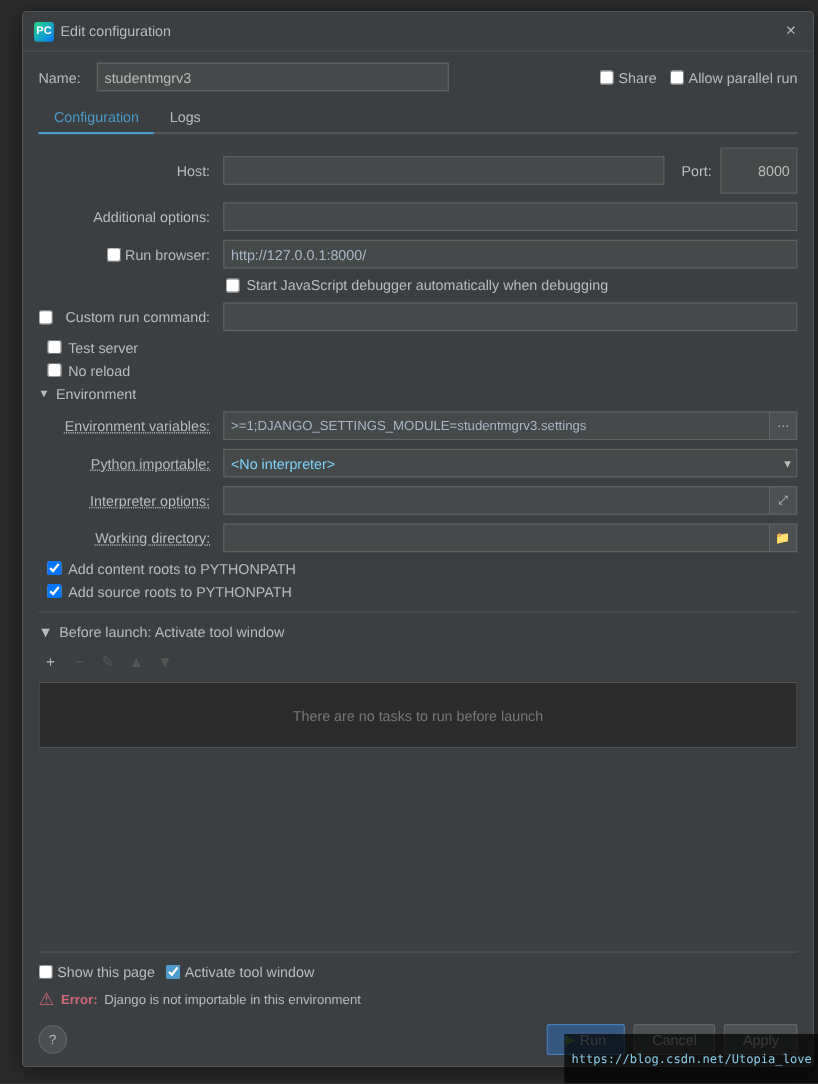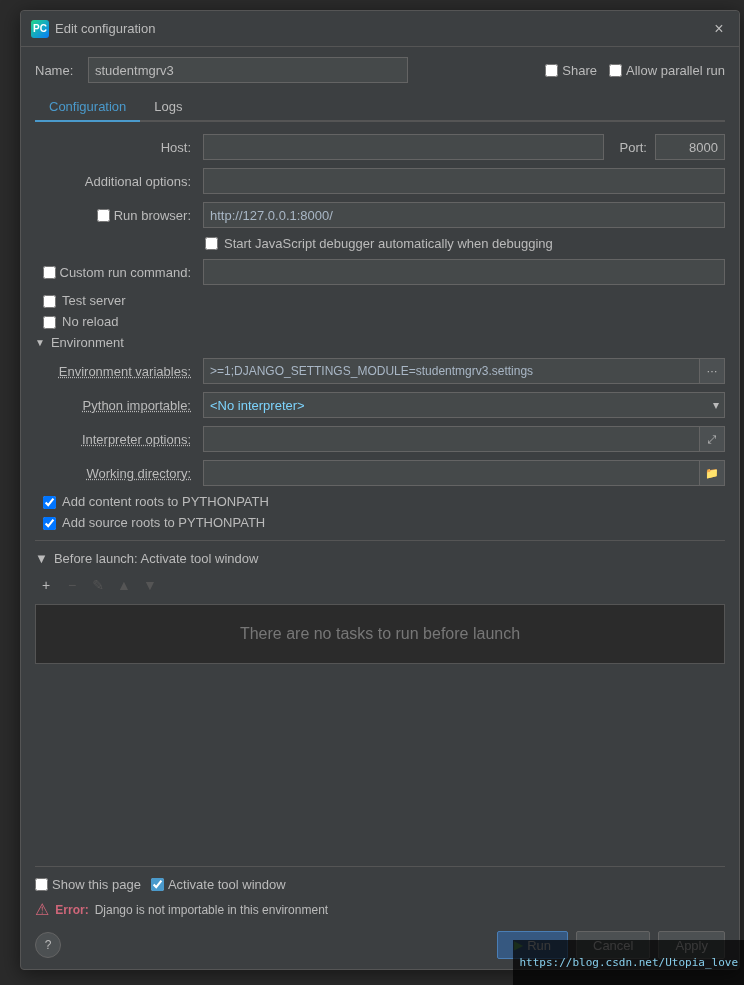--- a/index.html
+++ b/index.html
@@ -195,21 +195,21 @@
       margin-left: 8px;
     }
 
     .port-input {
       width: 70px;
       background: #45494a;
       border: 1px solid #646464;
       color: #bbbbbb;
       padding: 3px 6px;
       font-size: 13px;
-      height: 26px;
+      height: 42px;
       outline: none;
       text-align: right;
     }
 
     .browser-input {
       flex: 1;
       background: #45494a;
       border: 1px solid #646464;
       color: #a9b7c6;
       padding: 3px 6px;
@@ -271,21 +271,21 @@
       color: #bbbbbb;
     }
 
     .section-title {
       color: #bbbbbb;
       font-size: 13px;
     }
 
     .checkbox-row {
       display: flex;
-      align-items: flex-end;
+      align-items: flex-start;
       gap: 6px;
       margin-bottom: 6px;
       margin-left: 8px;
       color: #bbbbbb;
     }
 
     .select-wrapper {
       flex: 1;
       position: relative;
     }
@@ -350,21 +350,21 @@
     .launch-toolbar-btn.disabled { color: #555; cursor: default; }
 
     .tasks-area {
       background: #2b2b2b;
       border: 1px solid #555;
       height: 60px;
       display: flex;
       align-items: center;
       justify-content: center;
       color: #777;
-      font-size: 16px;
+      font-size: 13px;
       margin-bottom: 10px;
     }
 
     
     .bottom-section {
       border-top: 1px solid #555;
       padding-top: 10px;
     }
 
     .show-page-row {
@@ -508,21 +508,21 @@
         </label>
         <input class="browser-input" type="text" value="http://127.0.0.1:8000/" style="">
       </div>
 
       <div class="js-debug-row">
         <input type="checkbox" style="">
         <span>Start JavaScript debugger automatically when debugging</span>
       </div>
 
       <div class="form-row">
-        <label class="checkbox-label" style="min-width:160px; justify-content:flex-end; padding-right:4px;">
+        <label class="checkbox-label" style="min-width:160px; justify-content:space-between; padding-right:4px;">
           <input type="checkbox" style="">
           <span>Custom run command:</span>
         </label>
         <input class="form-input" type="text" style="">
       </div>
 
       <div class="checkbox-row">
         <input type="checkbox" style="">
         <span>Test server</span>
       </div>

